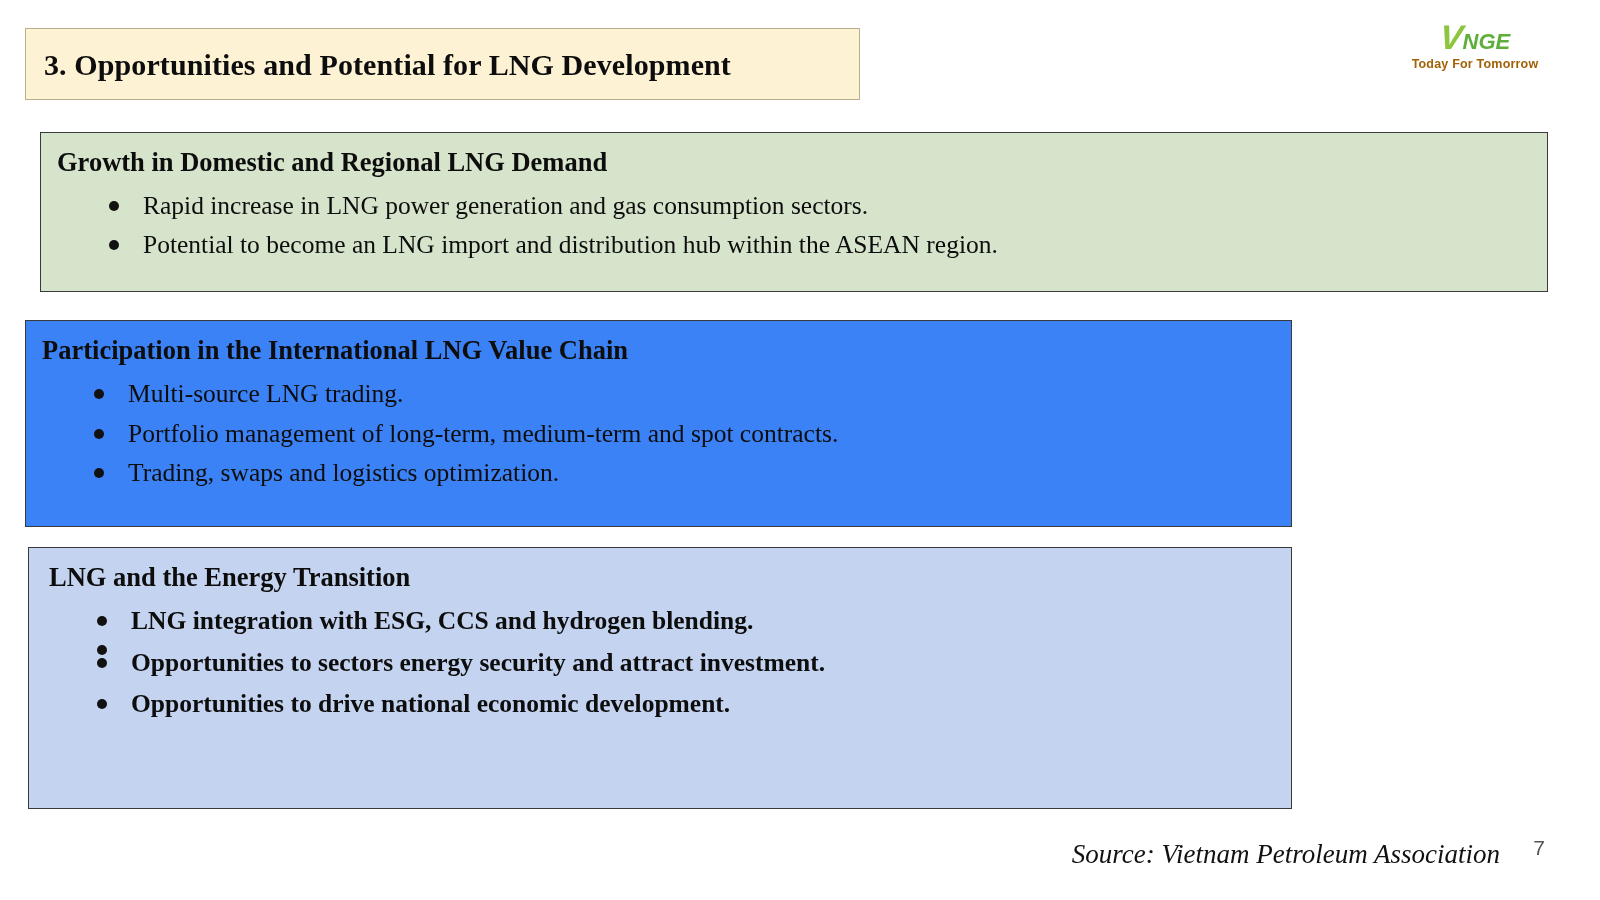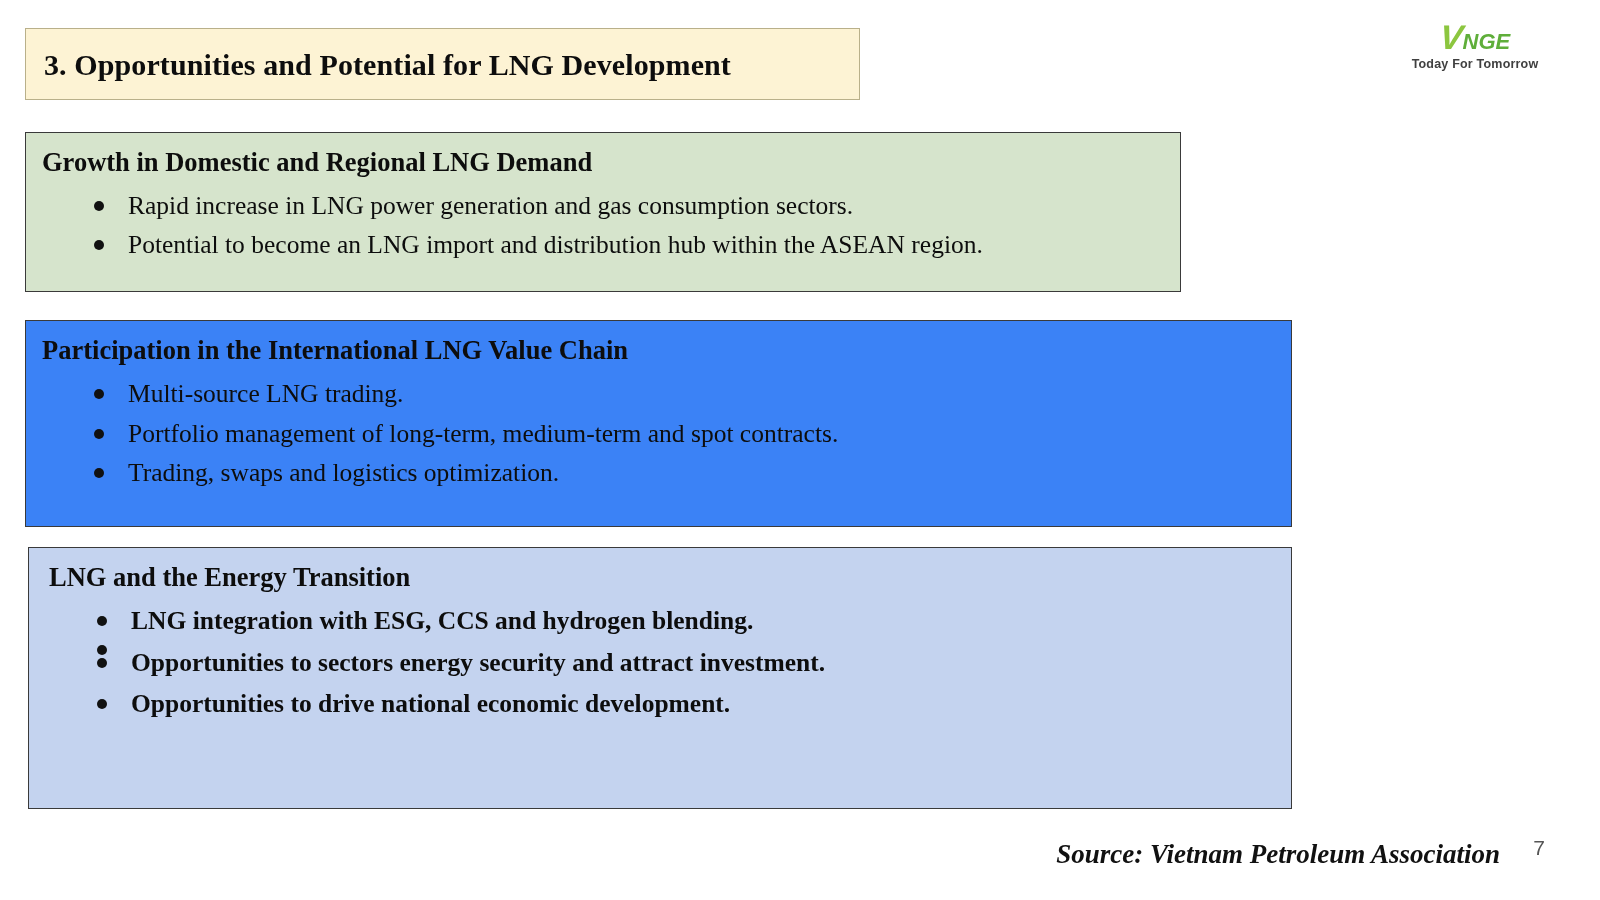--- a/index.html
+++ b/index.html
@@ -76,36 +76,36 @@
     font-size: 22px;
     font-weight: bold;
     font-style: italic;
     letter-spacing: 0px;
     margin-left: 1px;
   }
   .logo-tag {
     font-family: "Liberation Sans", sans-serif;
     font-size: 12.5px;
     font-weight: bold;
-    color: #404040;
+    color: #a16207;
     margin-top: 3px;
     letter-spacing: 0.2px;
   }
 
   
   .box {
     position: absolute;
     box-sizing: border-box;
     border: 1px solid #3a3a3a;
     padding: 10px 14px 12px 14px;
   }
   .box-green {
-    left: 25px;
+    left: 40px;
     top: 132px;
-    width: 1156px;
+    width: 1508px;
     height: 160px;
     background: #d6e4cc;
   }
   .box-orange {
     left: 25px;
     top: 320px;
     width: 1267px;
     height: 207px;
     background: #3b82f6;
   }
@@ -156,21 +156,21 @@
   .box-orange ul.bullets li { margin-bottom: 14px; }
   .box-blue ul.bullets li { margin-bottom: 16px; font-weight: bold; }
 
   
   .source {
     position: absolute;
     right: 100px;
     bottom: 30px;
     font-size: 27px;
     font-style: italic;
-    font-weight: bold;
+    font-weight: normal;
     color: #111111;
     white-space: nowrap;
   }
   .page-number {
     position: absolute;
     right: 55px;
     bottom: 40px;
     font-size: 21px;
     color: #555555;
     font-family: "Liberation Sans", sans-serif;

